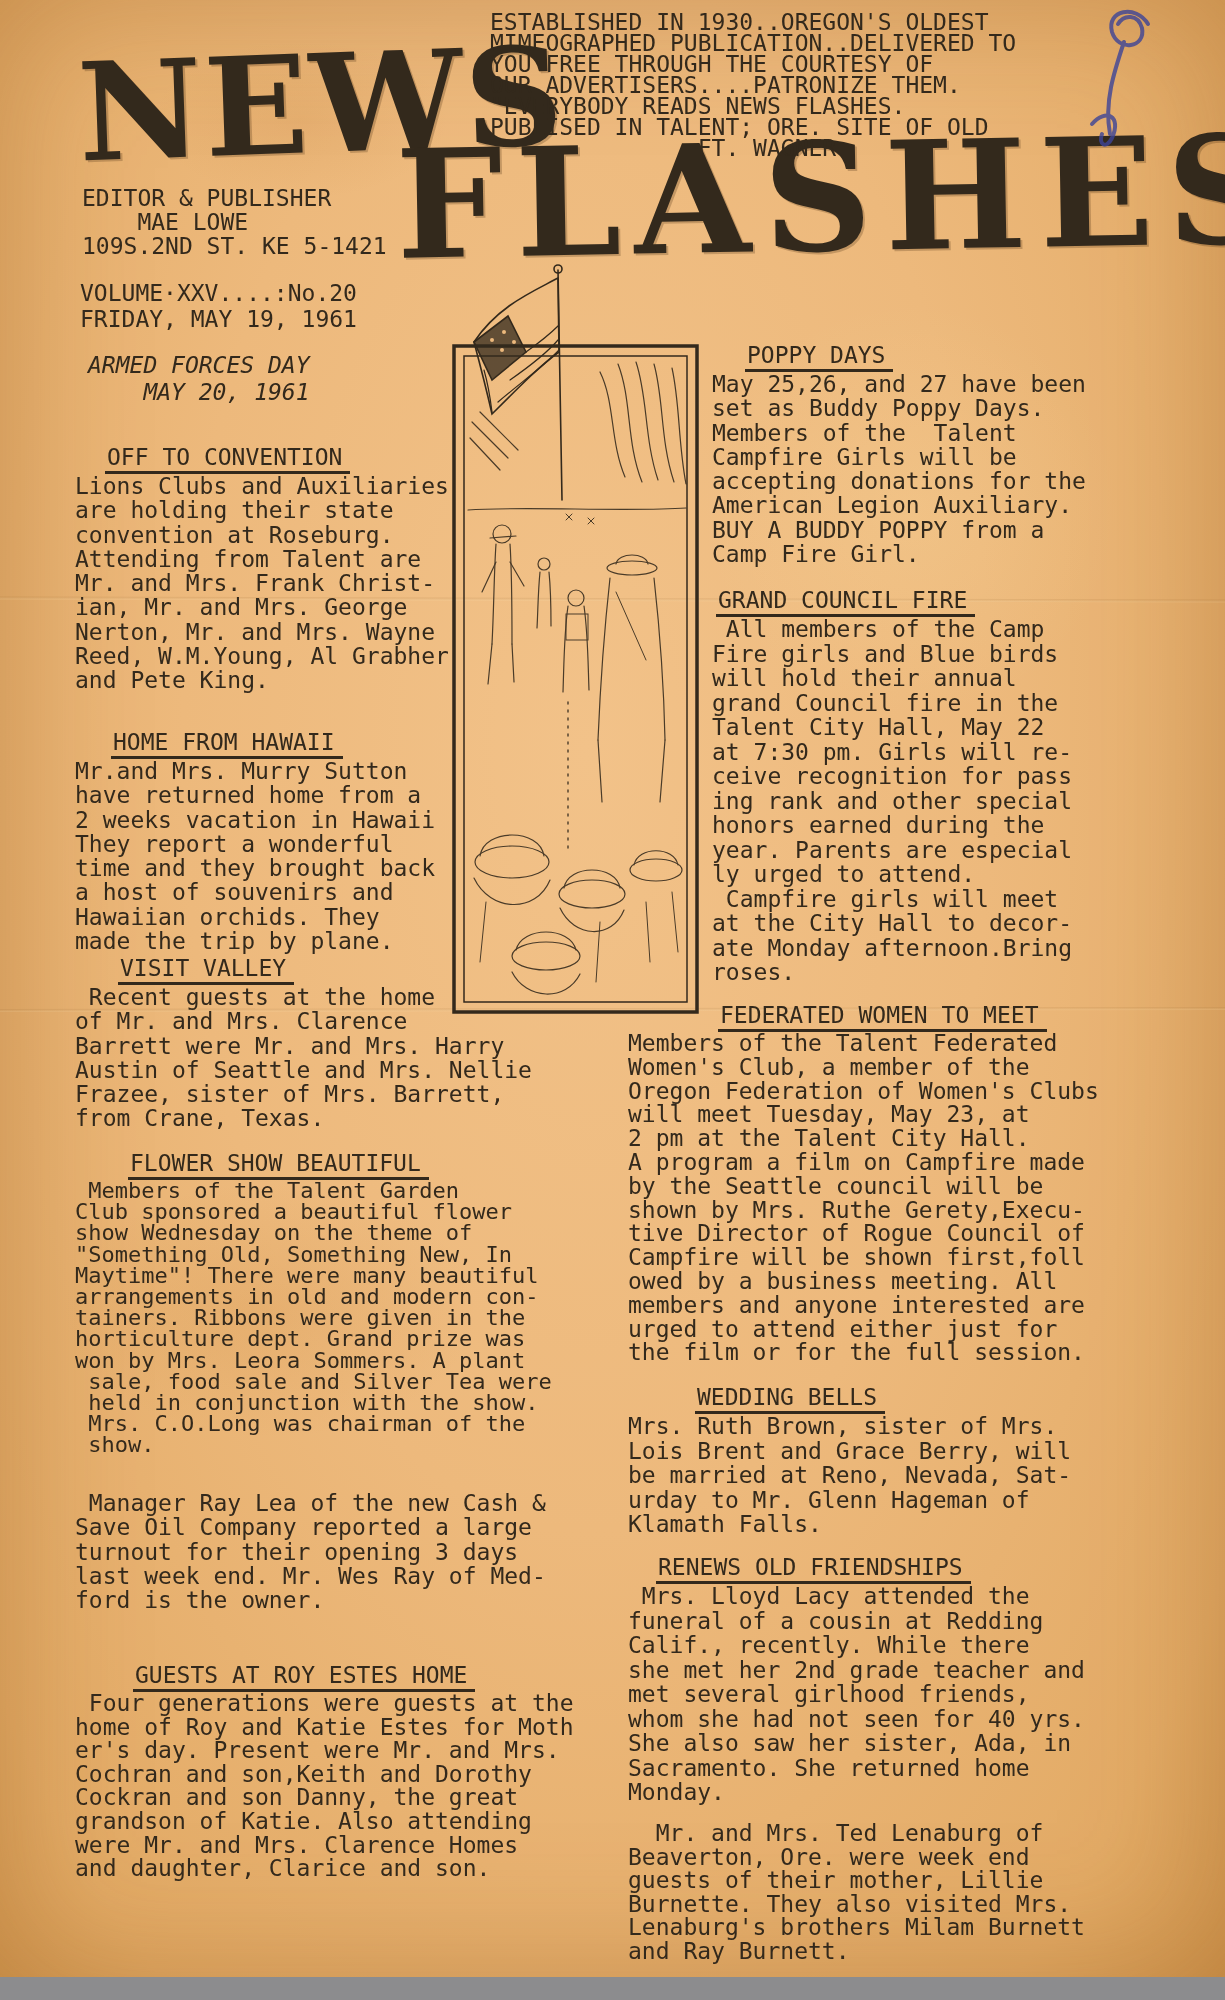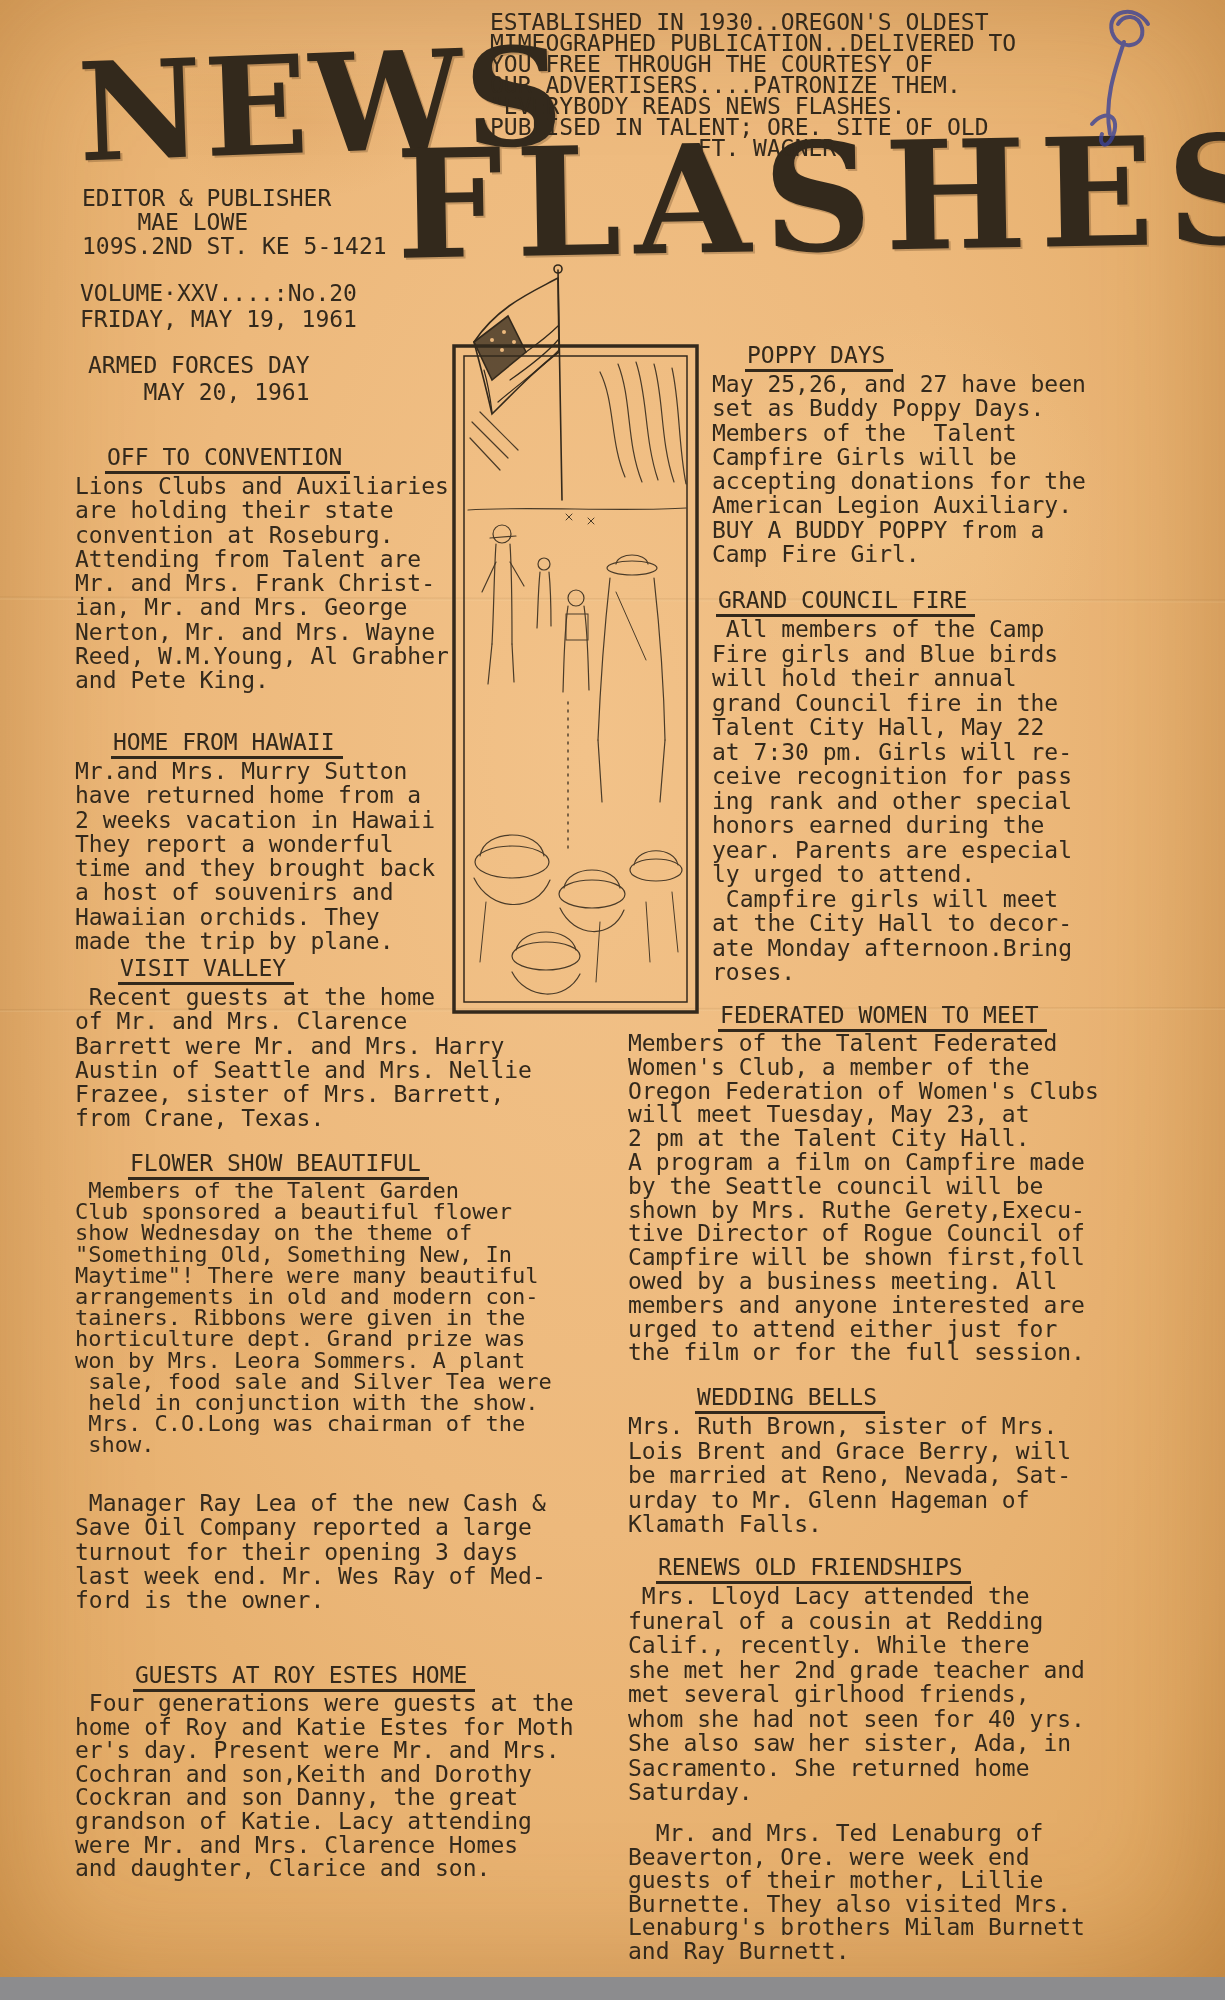--- a/index.html
+++ b/index.html
@@ -28,21 +28,21 @@
   
   #news-title{position:absolute;left:78px;top:36px;font-family:"DejaVu Serif", serif;
               font-weight:bold;font-size:136px;line-height:1;letter-spacing:2px;
               transform:rotate(-2deg);text-shadow:2px 2px 0 rgba(70,45,15,.25);}
   #flashes-title{position:absolute;left:396px;top:122px;font-family:"DejaVu Serif", serif;
               font-weight:bold;font-size:150px;line-height:1;letter-spacing:13px;
               transform:rotate(-1deg);text-shadow:2px 2px 0 rgba(70,45,15,.25);}
   #tagline{position:absolute;left:490px;top:12px;font-size:23px;line-height:21px;}
   #editor-block{position:absolute;left:82px;top:186px;font-size:23px;line-height:24px;}
   #volume-block{position:absolute;left:80px;top:280px;font-size:23px;line-height:26px;}
-  #event-banner{position:absolute;left:88px;top:352px;font-size:23px;line-height:27px;}
+  #event-banner{position:absolute;left:88px;top:352px;font-size:23px;line-height:27px;font-style:italic;}
 
   
   .article{position:absolute;}
   .article .h{font-size:23px;line-height:26px;white-space:pre;}
   .article .h span{border-bottom:3px solid currentColor;padding:0 8px 1px 2px;}
   .article .h span:empty{display:none;border:none;}
   .article .b{font-size:23px;line-height:24.3px;margin-top:4px;}
 
   #a0{left:75px;top:444px;width:400px;} #a0 .h{padding-left:30px;}
   #a1{left:75px;top:712px;width:400px;} #a1 .h{padding-left:36px;margin-top:17px;}
@@ -225,21 +225,21 @@
 last week end. Mr. Wes Ray of Med-
 ford is the owner.</pre>
   </section>
   <section class="article ink" id="a5">
     <div class="h"><span>GUESTS AT ROY ESTES HOME</span></div>
     <pre class="b"> Four generations were guests at the
 home of Roy and Katie Estes for Moth
 er's day. Present were Mr. and Mrs.
 Cochran and son,Keith and Dorothy
 Cockran and son Danny, the great
-grandson of Katie. Lacy attending
+grandson of Katie. Also attending
 were Mr. and Mrs. Clarence Homes
 and daughter, Clarice and son.</pre>
   </section>
 
   <section class="article ink" id="b0">
     <div class="h"><span>POPPY DAYS</span></div>
     <pre class="b">May 25,26, and 27 have been
 set as Buddy Poppy Days.
 Members of the  Talent
 Campfire Girls will be
@@ -294,21 +294,21 @@
   <section class="article ink" id="b4">
     <div class="h"><span>RENEWS OLD FRIENDSHIPS</span></div>
     <pre class="b"> Mrs. Lloyd Lacy attended the
 funeral of a cousin at Redding
 Calif., recently. While there
 she met her 2nd grade teacher and
 met several girlhood friends,
 whom she had not seen for 40 yrs.
 She also saw her sister, Ada, in
 Sacramento. She returned home
-Saturday.</pre>
+Monday.</pre>
   </section>
   <section class="article ink" id="b5">
     <div class="h"></div>
     <pre class="b">  Mr. and Mrs. Ted Lenaburg of
 Beaverton, Ore. were week end
 guests of their mother, Lillie
 Burnette. They also visited Mrs.
 Lenaburg's brothers Milam Burnett
 and Ray Burnett.</pre>
   </section>

